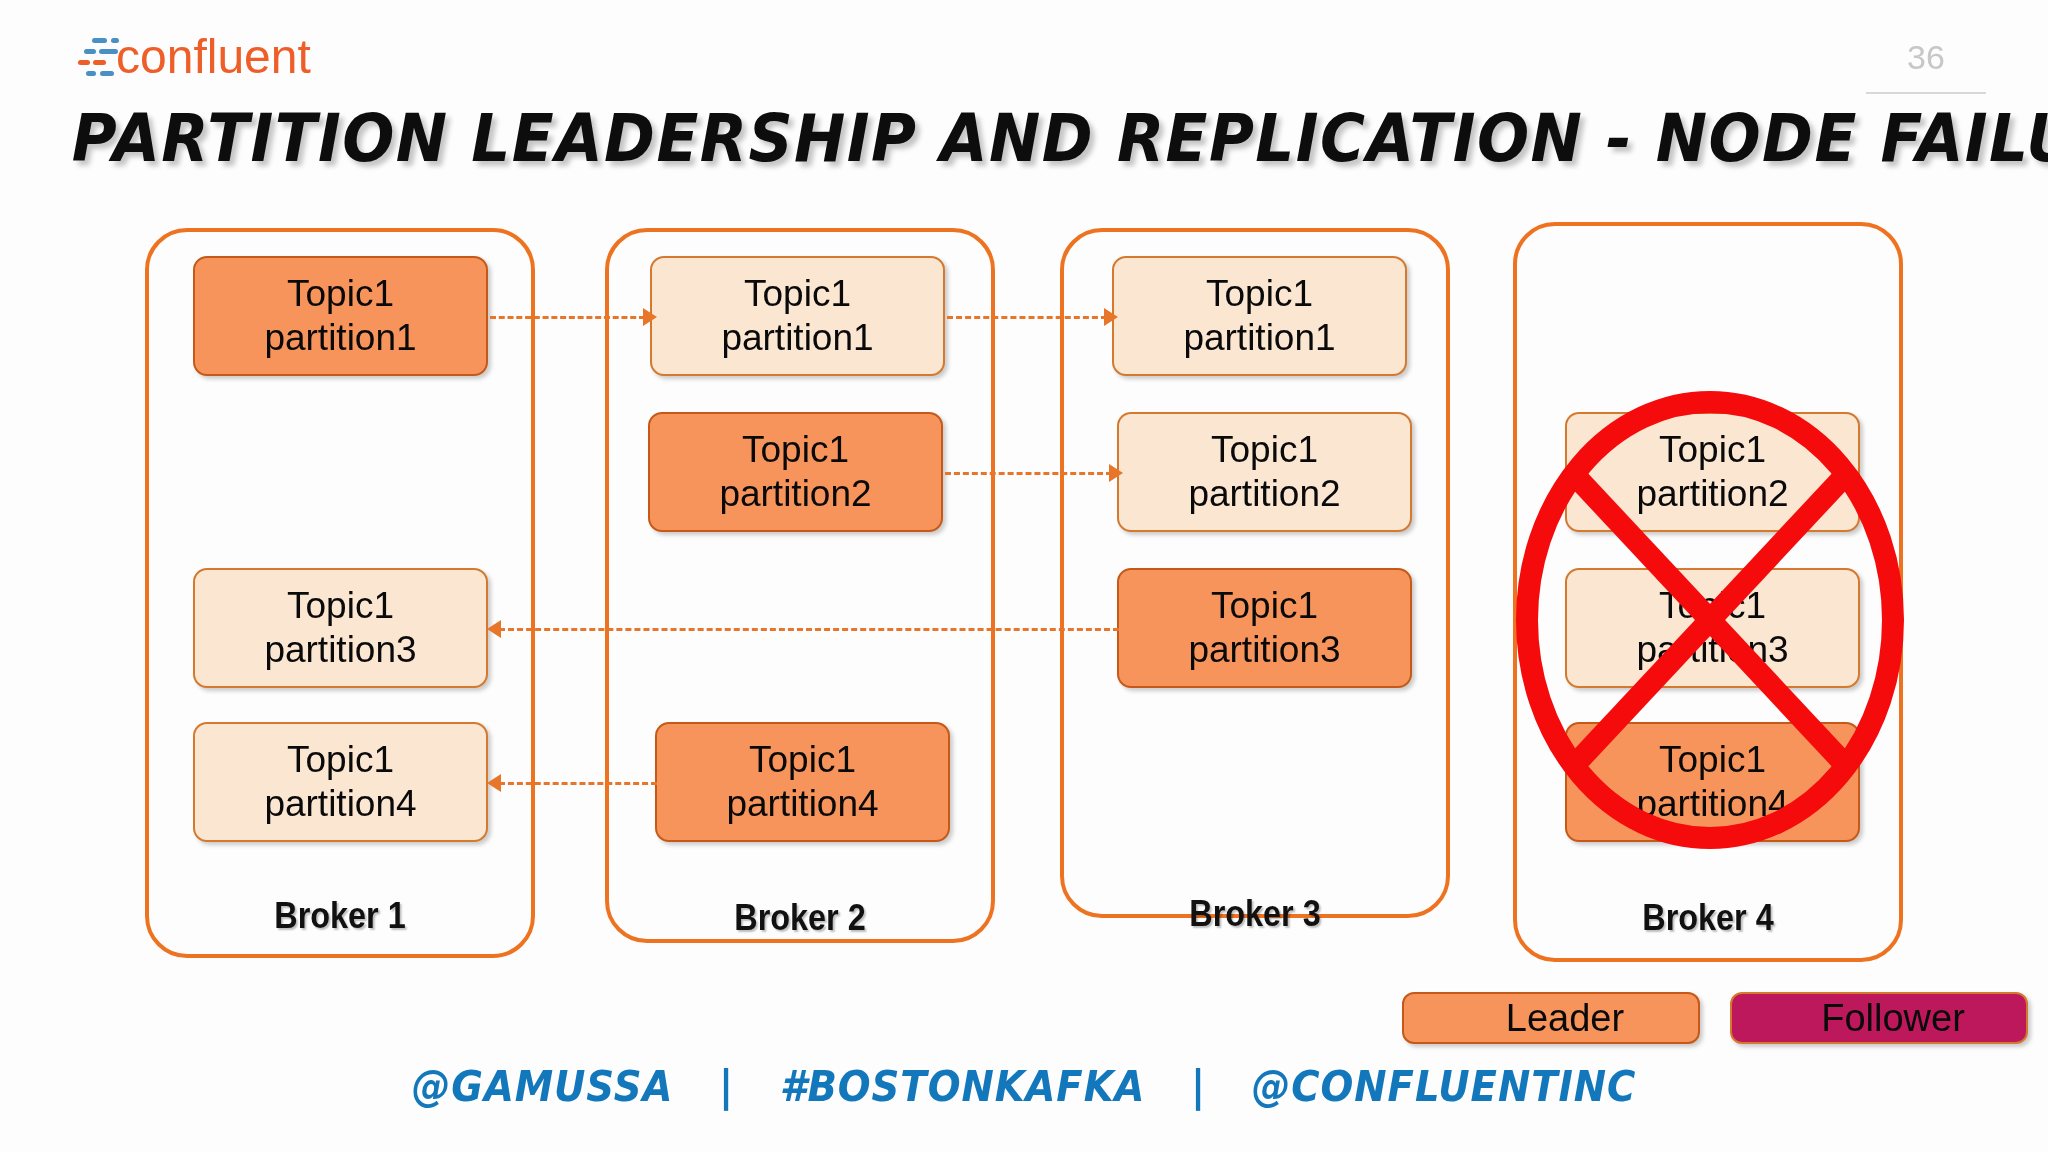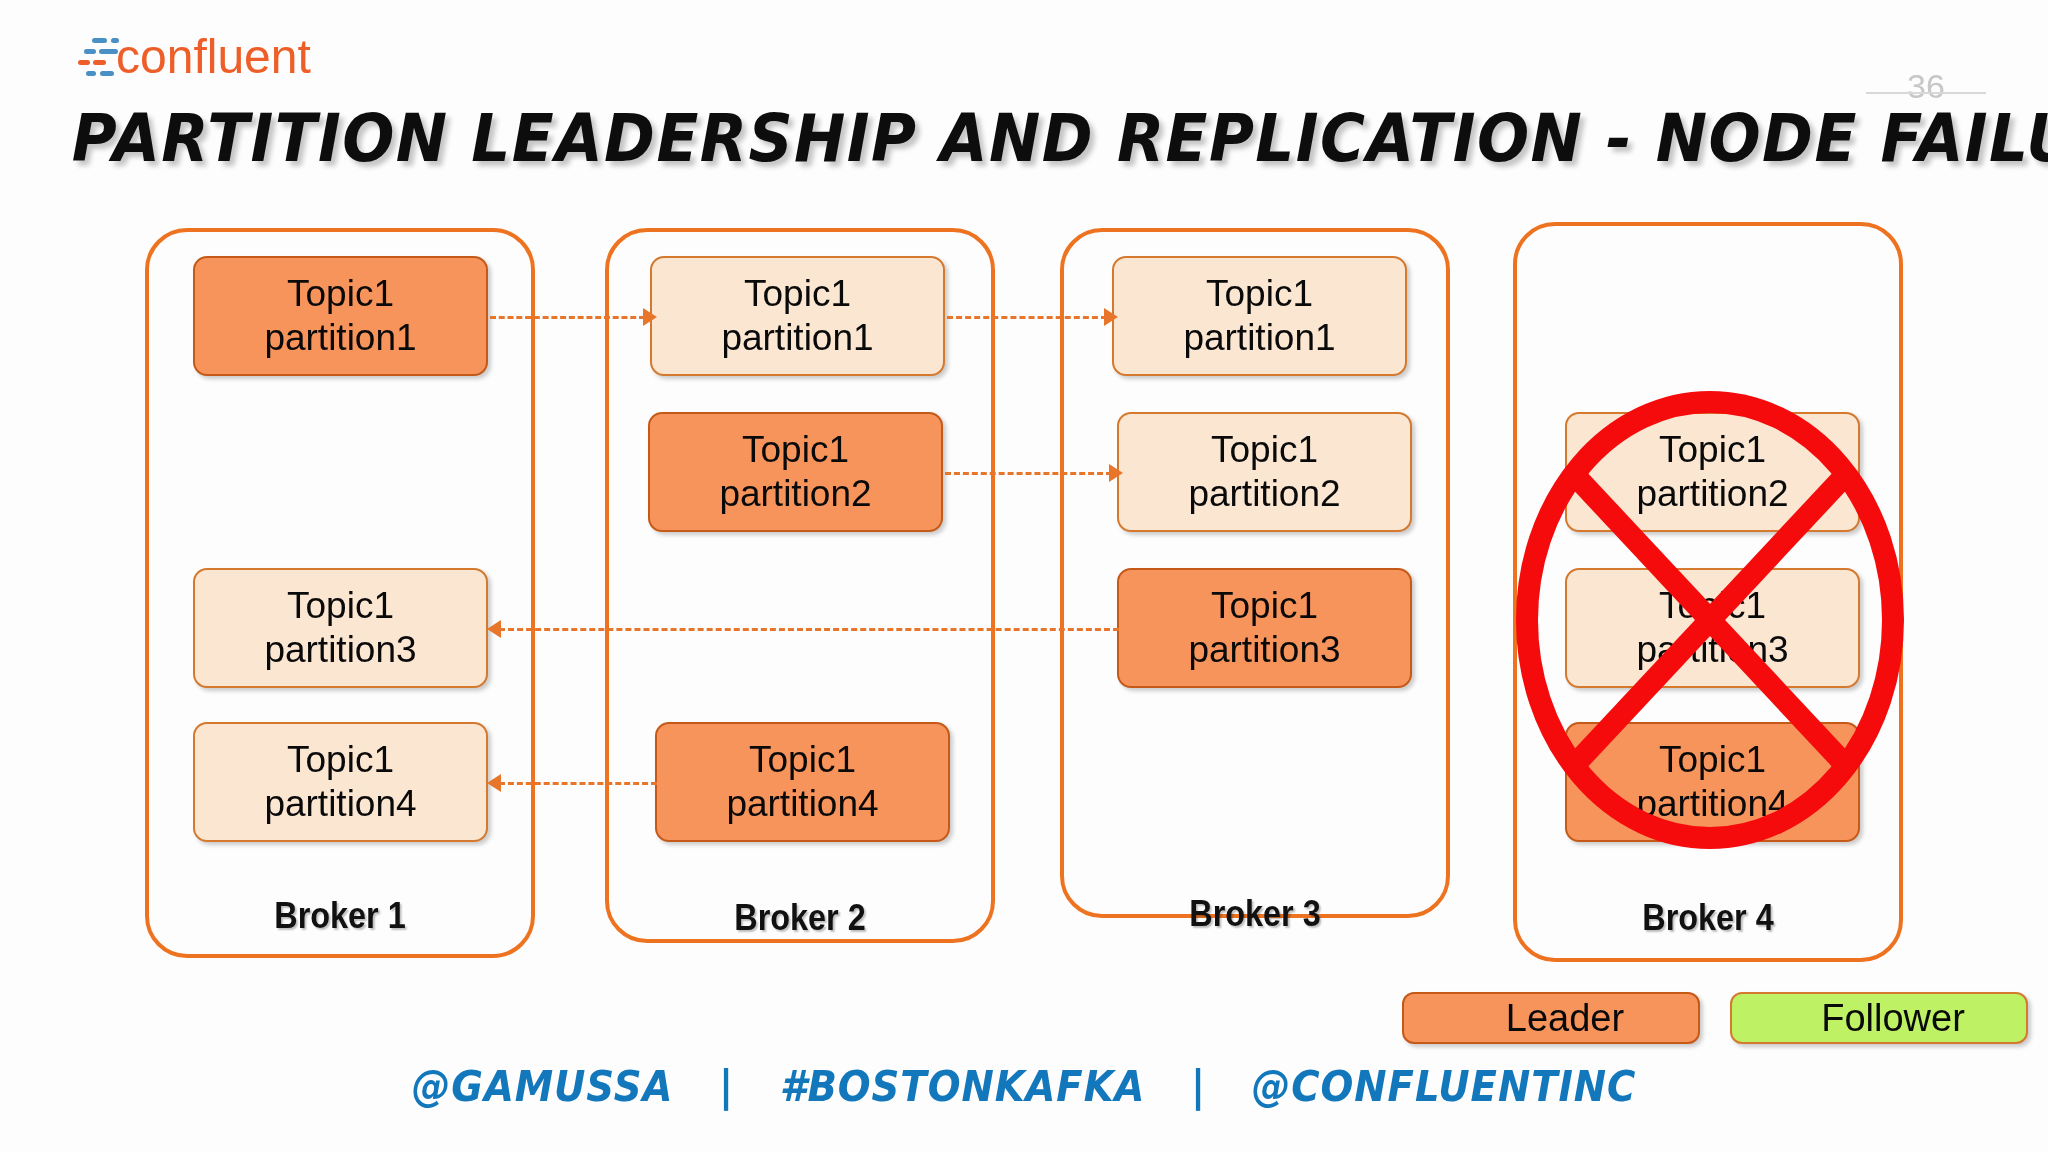--- a/index.html
+++ b/index.html
@@ -52,21 +52,20 @@
 
   #page-number {
     position: absolute;
     right: 62px;
     top: 38px;
     width: 120px;
     text-align: center;
     font-size: 34px;
     color: #c7c7c7;
     font-family: "Liberation Sans", sans-serif;
-    margin-top: 29px;
   }
   #page-number-rule {
     position: absolute;
     right: 62px;
     top: 92px;
     width: 120px;
     height: 2px;
     background: #d8d8d8;
   }
 
@@ -179,21 +178,21 @@
     font-size: 38px;
     color: #0a0a0a;
     box-shadow: 3px 3px 4px rgba(0,0,0,0.20);
     padding-left: 28px;
   }
   #legend-leader {
     background: #F7945C;
     border: 2px solid #C55A18;
   }
   #legend-follower {
-    background: #bef264;
+    background: #be185d;
     border: 2px solid #D4792E;
   }
 
   
   #footer {
     position: absolute;
     left: 0;
     right: 0;
     top: 1062px;
     text-align: center;

